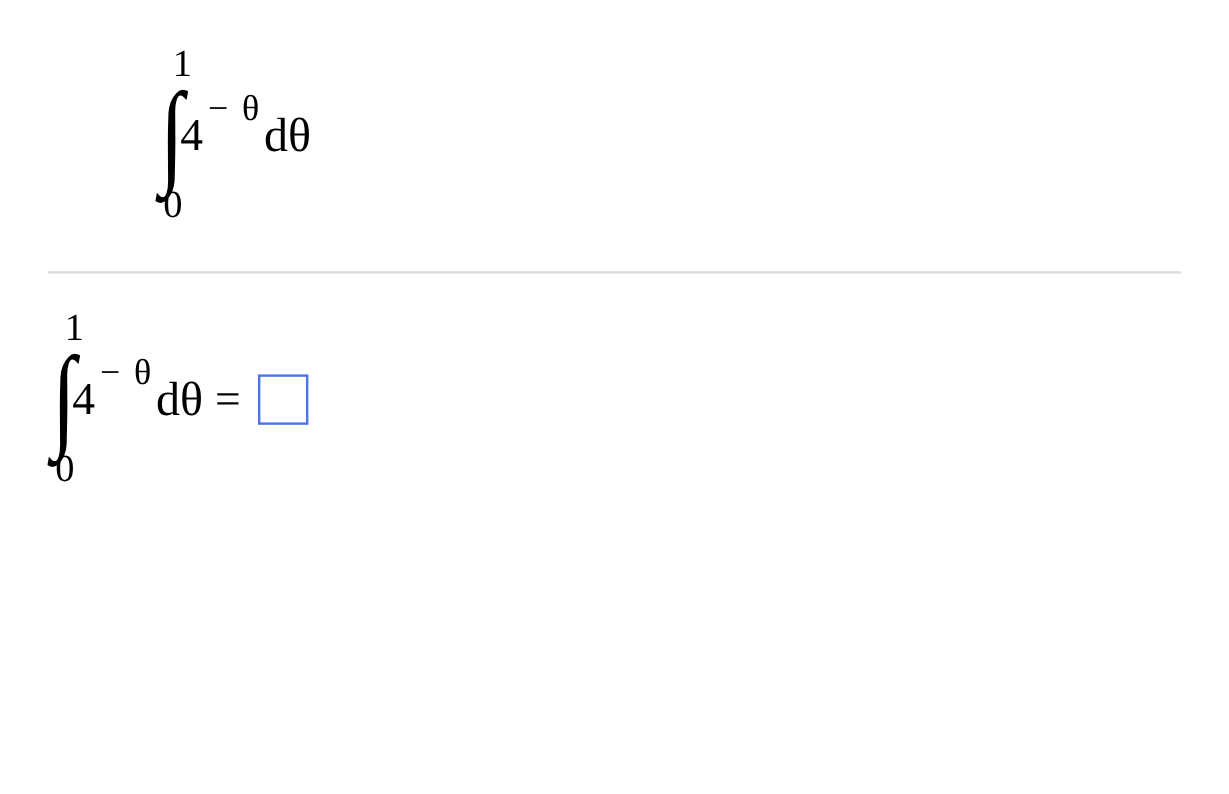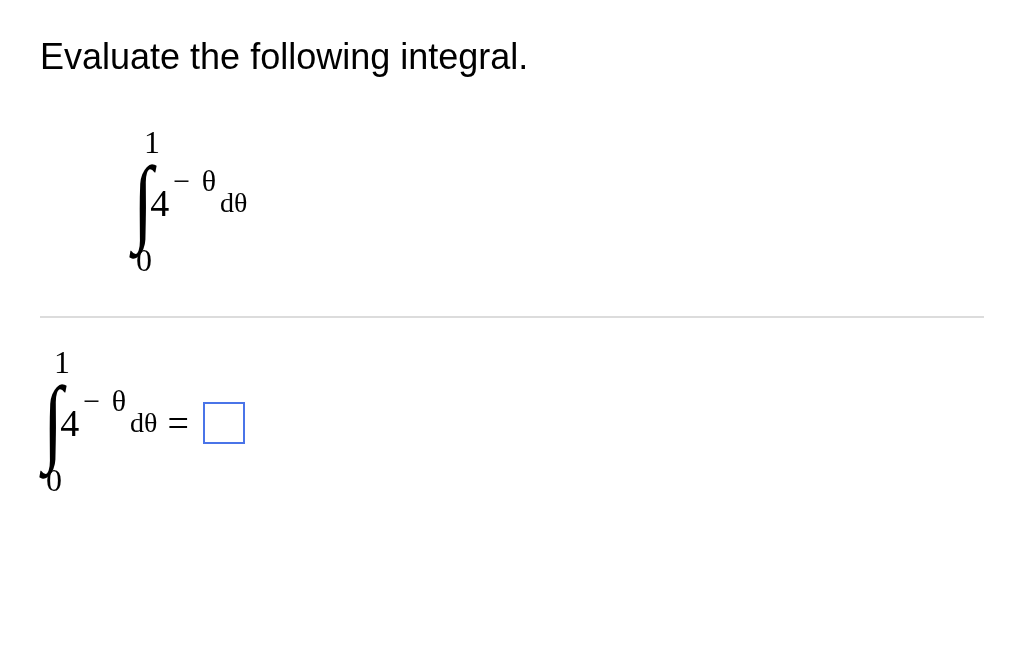--- a/index.html
+++ b/index.html
@@ -67,21 +67,21 @@
     padding-top: 4px;
   }
   .exp {
     font-size: 30px;
     align-self: flex-start;
     margin-top: 2px;
     margin-left: 4px;
     letter-spacing: 2px;
   }
   .dvar {
-    font-size: 28px;
+    font-size: 40px;
     align-self: center;
     padding-top: 4px;
     margin-left: 2px;
   }
   .equals {
     font-size: 38px;
     align-self: center;
     padding-top: 4px;
     margin: 0 14px 0 10px;
   }
@@ -99,21 +99,20 @@
     border-top: 2px solid #dcdcdc;
     margin: 0 0 28px 0;
     width: 944px;
   }
 </style>
 </head>
 <body>
 
 <div class="page">
 
-  <div class="prompt">Evaluate the following integral.</div>
 
   <div class="integral-block">
     <div class="limits-upper">1</div>
     <div class="core-line">
       <div class="int-sign">∫</div>
       <div class="base-with-exp">
         <div class="base">4</div>
         <div class="exp">− θ</div>
       </div>
       <div class="dvar">dθ</div>

